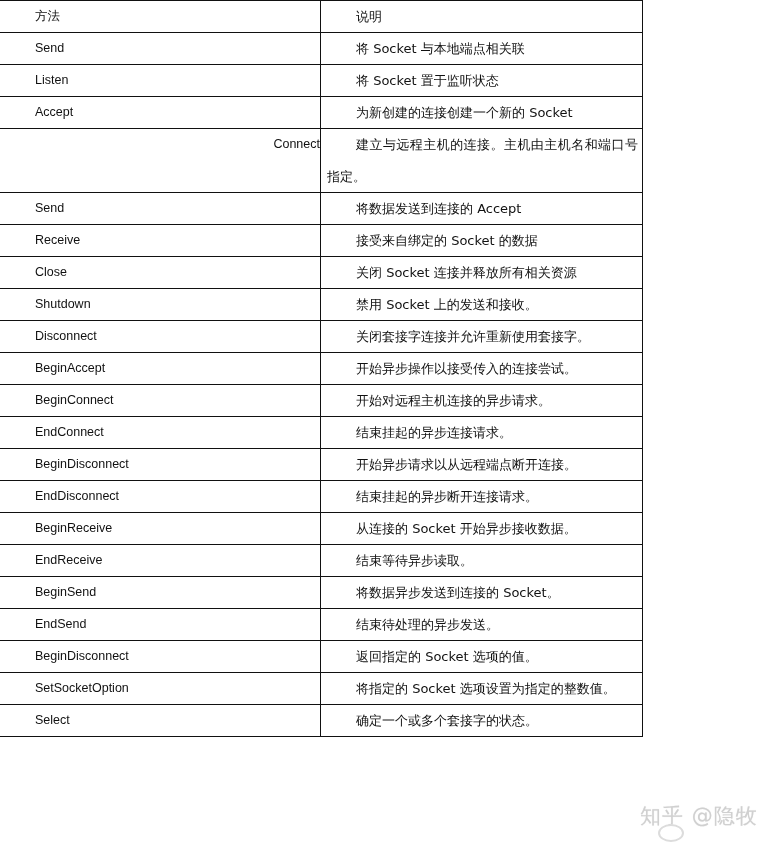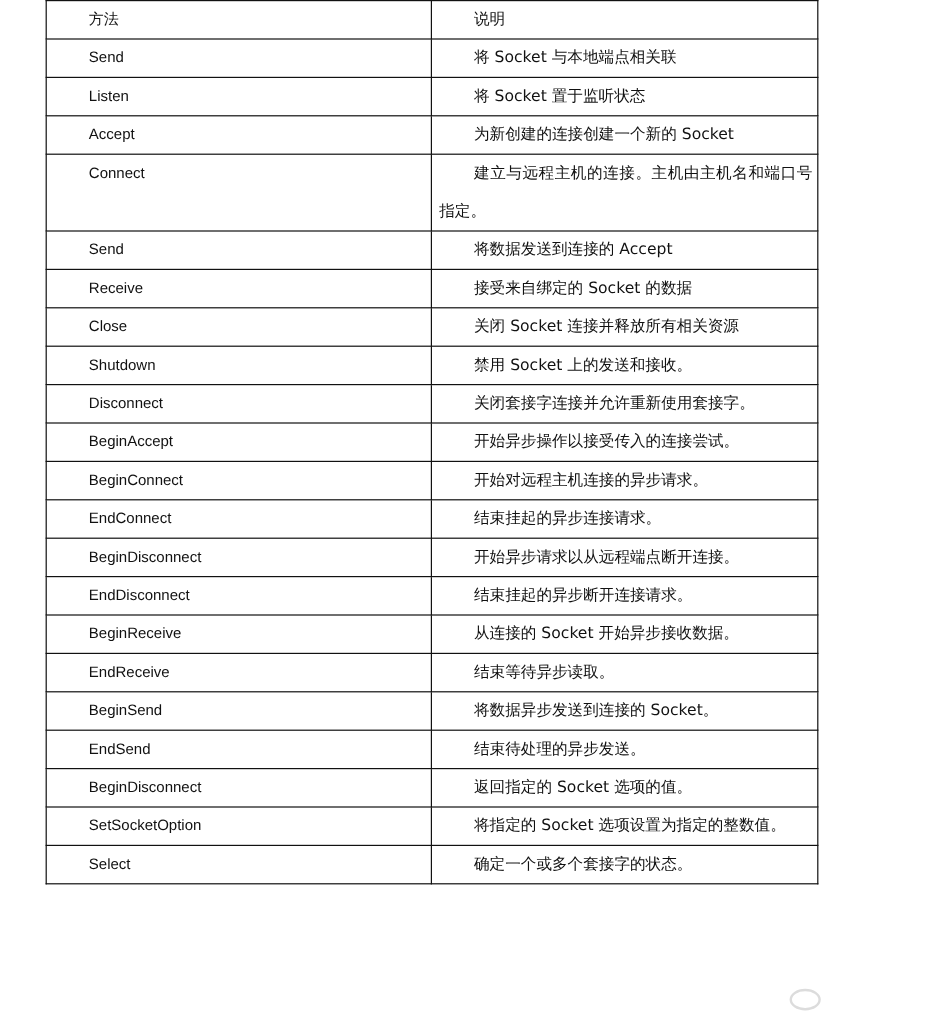--- a/index.html
+++ b/index.html
@@ -15,21 +15,20 @@
       font-family: "DejaVu Sans", sans-serif;
       color: #111111;
     }
     table.methods {
       position: absolute;
       left: -1px;
       top: 0px;
       width: 643px;
       border-collapse: collapse;
       table-layout: fixed;
-      margin-left: 39px;
     }
     table.methods td {
       border: 1.5px solid #111111;
       font-size: 12.5px;
       vertical-align: top;
       padding: 0;
       height: 30px;
       line-height: 31px;
     }
     table.methods td.col-method {
@@ -42,20 +41,21 @@
     table.methods td.col-desc {
       width: 322px;
       box-sizing: border-box;
       padding-left: 6px;
       padding-right: 4px;
       text-indent: 29px;
       font-size: 13px;
     }
     table.methods tr.double td {
       height: 62px;
+      text-align: right;
     }
     table.methods tr.double td.col-desc {
       line-height: 31.5px;
       text-align: justify;
     }
     .watermark {
       position: absolute;
       left: 640px;
       top: 802px;
       width: 140px;
@@ -169,13 +169,14 @@
     </tr>
     <tr>
       <td class="col-method">Select</td>
       <td class="col-desc">确定一个或多个套接字的状态。</td>
     </tr>
   </tbody>
 </table>
 
 <div class="watermark">
   <span class="logo-icon"></span>
+  <span>知乎 @隐牧</span>
 </div>
 
 </body></html>

